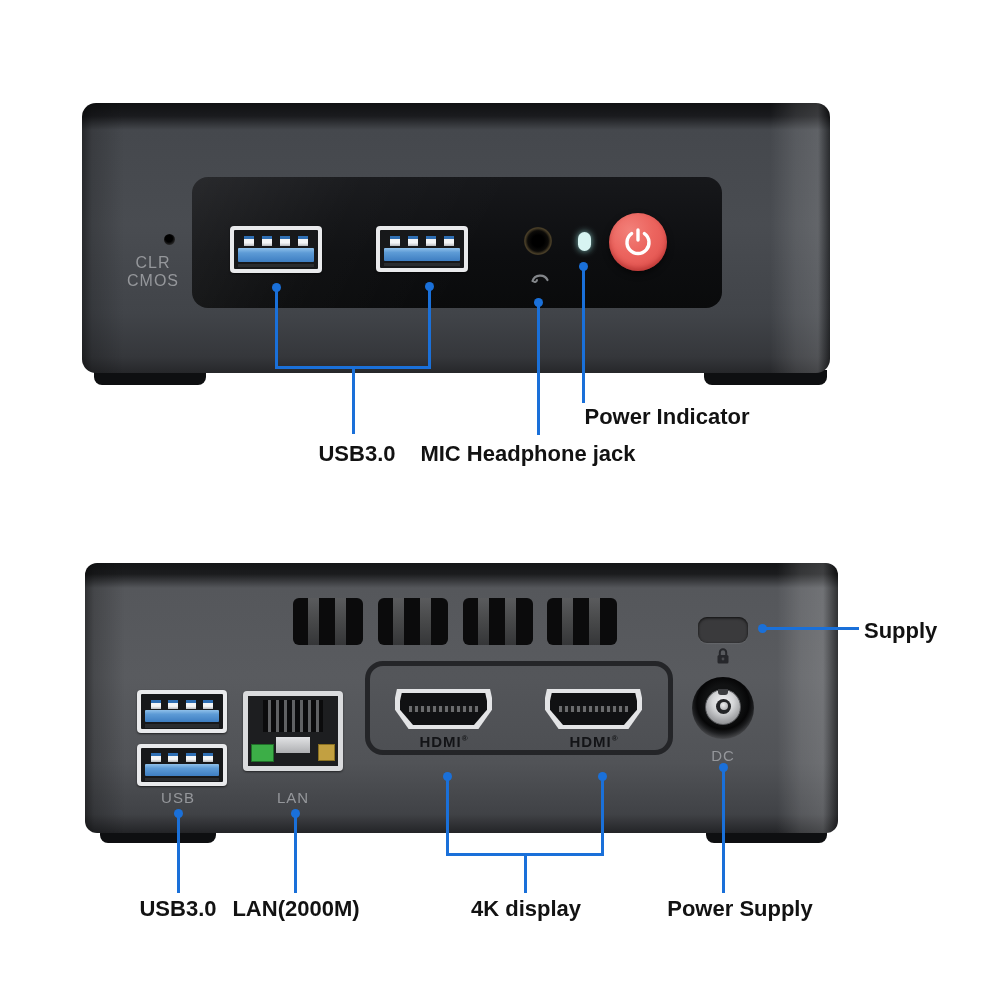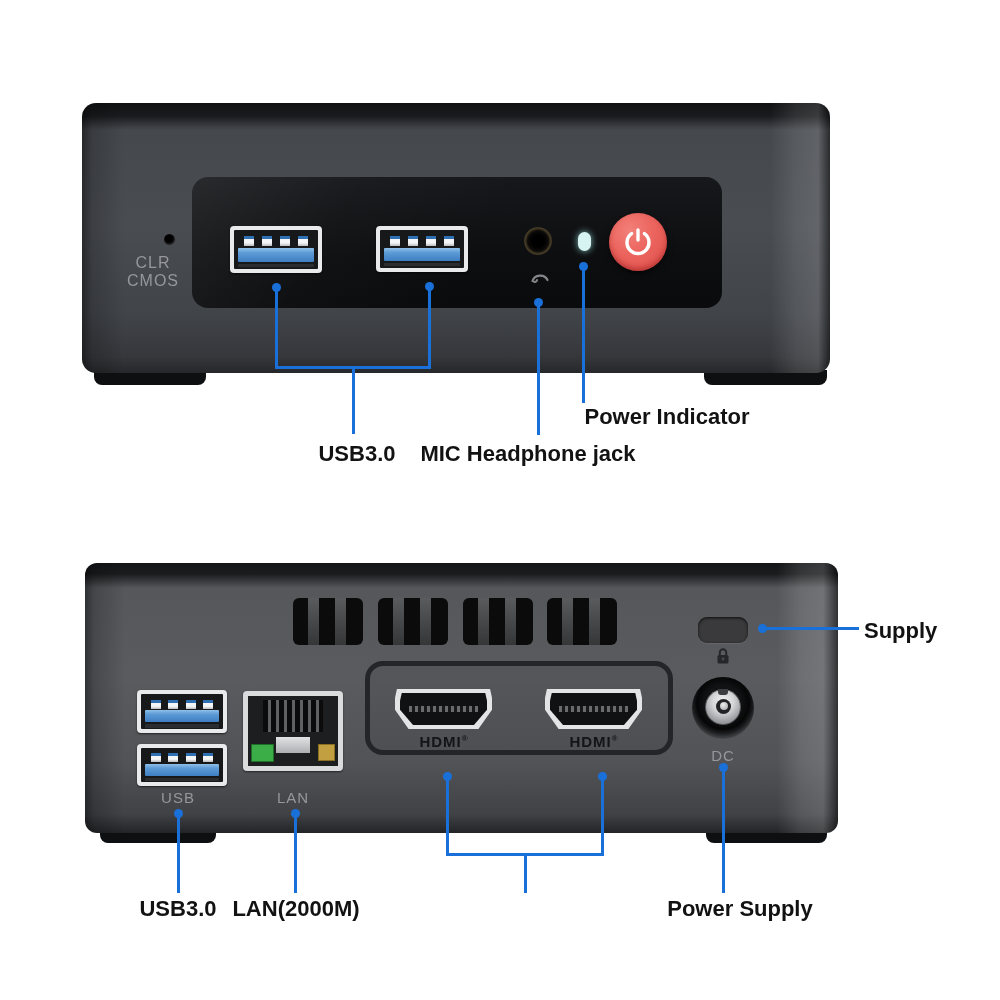--- a/index.html
+++ b/index.html
@@ -271,15 +271,16 @@
   <div class="cdot" style="left:598px;top:772px;"></div>
   <div class="cl" style="left:601px;top:780px;width:3px;height:75px;"></div>
   <div class="cl" style="left:446px;top:853px;width:158px;height:3px;"></div>
   <div class="cl" style="left:524px;top:855px;width:3px;height:38px;"></div>
   <div class="cdot" style="left:719px;top:763px;"></div>
   <div class="cl" style="left:722px;top:771px;width:3px;height:122px;"></div>
 
   <div class="biglabel" style="left:864px;top:618px;width:120px;text-align:left;">Supply</div>
   <div class="biglabel" style="left:98px;top:896px;width:160px;">USB3.0</div>
   <div class="biglabel" style="left:216px;top:896px;width:160px;">LAN(2000M)</div>
+  <div class="biglabel" style="left:446px;top:896px;width:160px;">4K display</div>
   <div class="biglabel" style="left:650px;top:896px;width:180px;">Power Supply</div>
 
 </div>
 
 </body></html>

